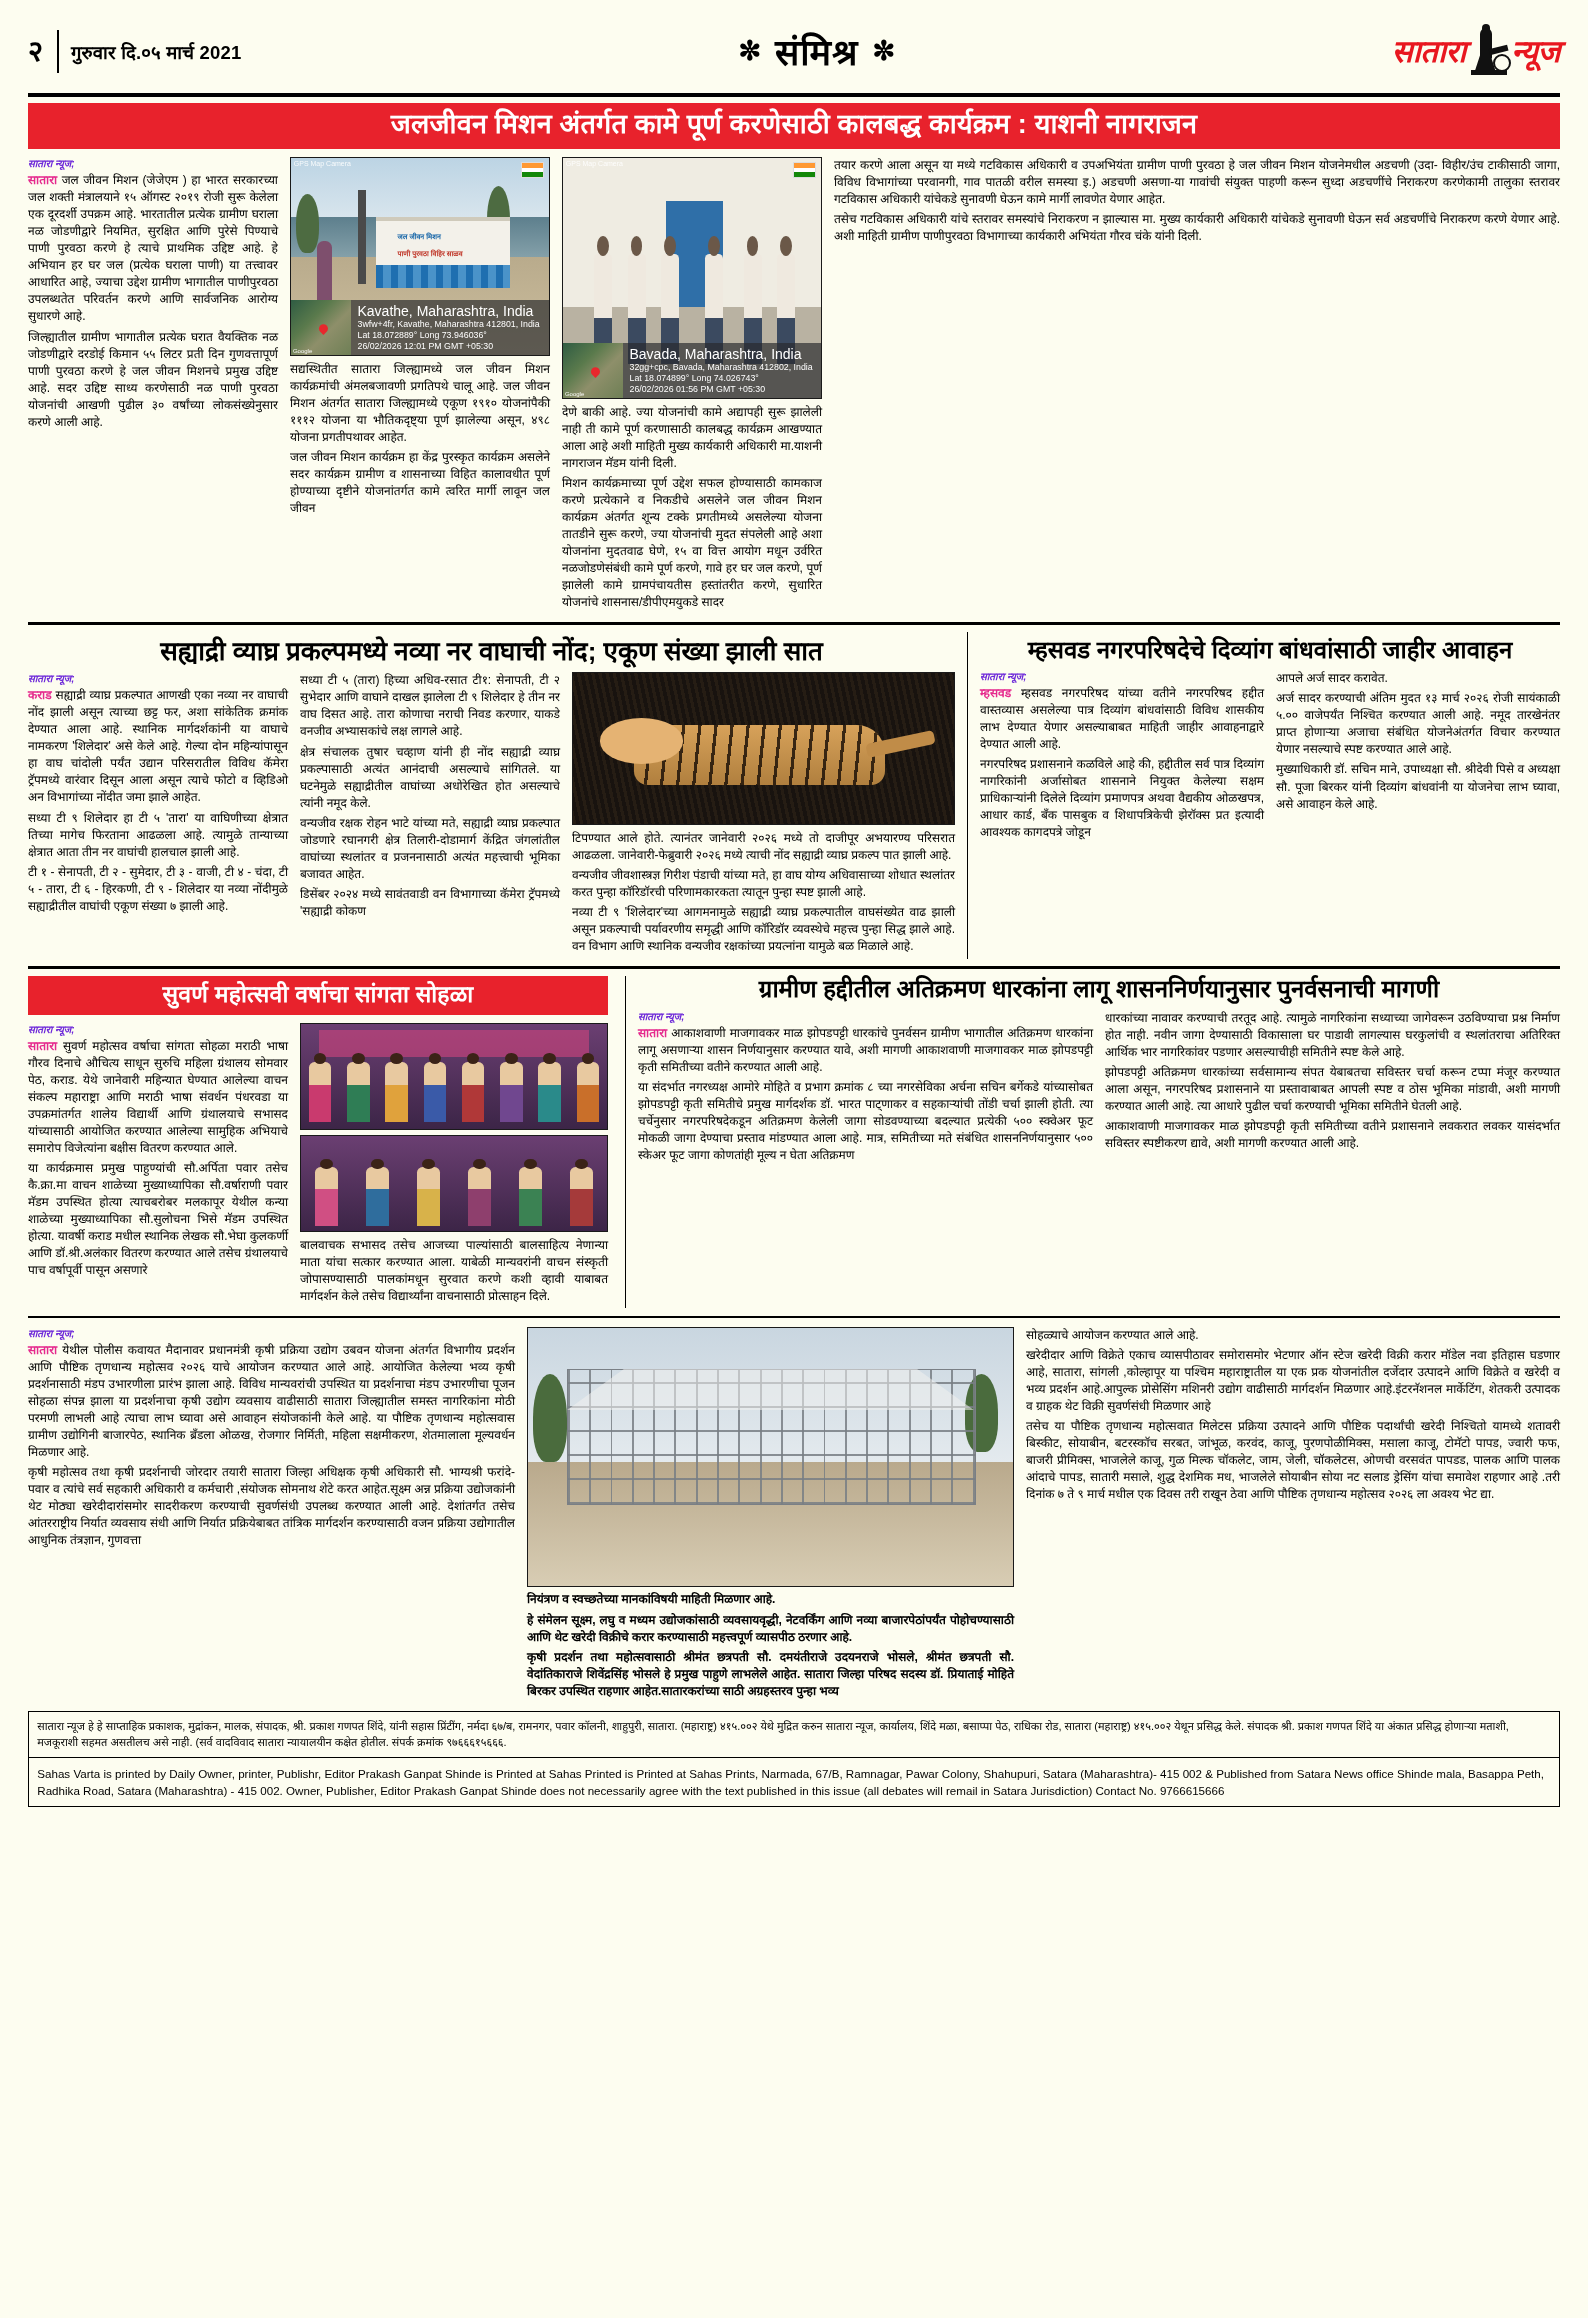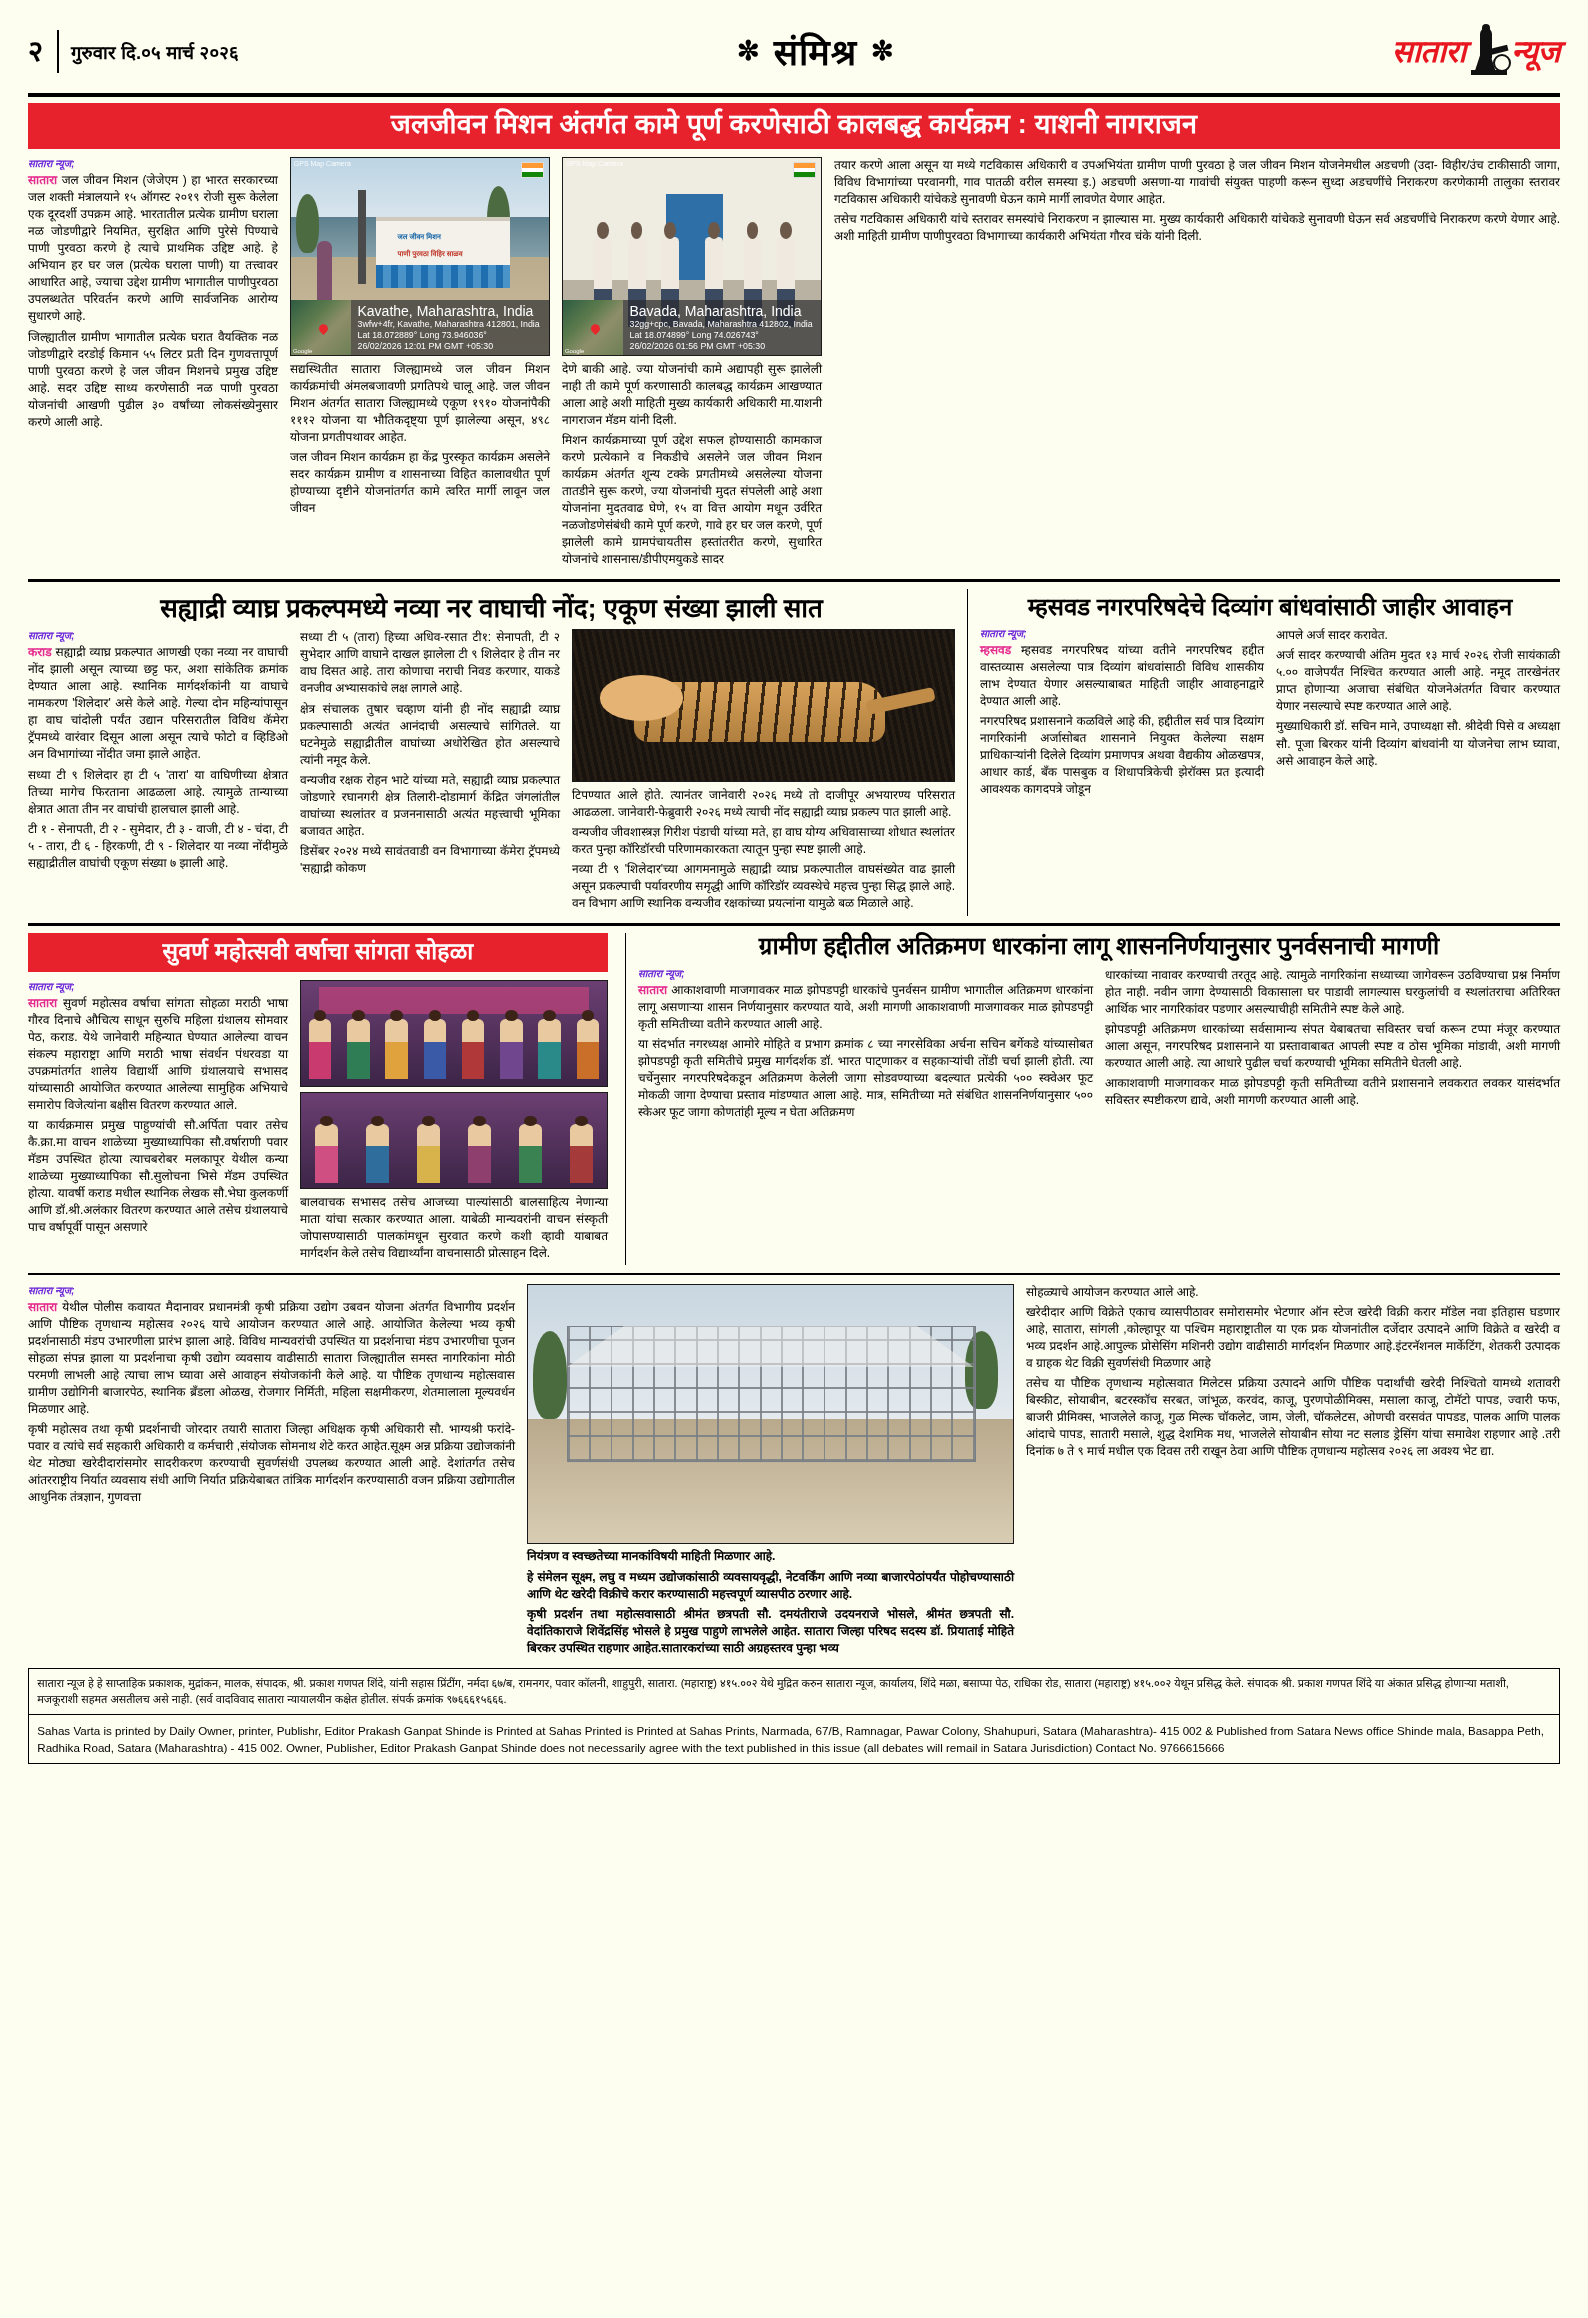--- a/index.html
+++ b/index.html
@@ -163,21 +163,21 @@
 </style>
 </head>
 <body>
 
 <div class="page">
 
   <div class="masthead">
     <div class="mh-left">
       <span class="page-no">२</span>
       <span class="mh-divider"></span>
-      <span class="mh-date">गुरुवार दि.०५ मार्च २०२६</span>
+      <span class="mh-date">गुरुवार दि.०५ मार्च 2021</span>
     </div>
     <div class="mh-center">
       <span class="star">✼</span>
       <span class="mh-title">संमिश्र</span>
       <span class="star">✼</span>
     </div>
     <div class="mh-logo">
       <span class="logo-word">सातारा</span>
       <span class="logo-emblem">
         <span class="head"></span>
@@ -235,21 +235,21 @@
             </span>
           </span>
         </div>
         <div class="body-txt" style="margin-top:4.6px;">
           <p>सद्यस्थितीत सातारा जिल्ह्यामध्ये जल जीवन मिशन कार्यक्रमांची अंमलबजावणी प्रगतिपथे चालू आहे. जल जीवन मिशन अंतर्गत सातारा जिल्ह्यामध्ये एकूण १९१० योजनांपैकी १११२ योजना या भौतिकदृष्ट्या पूर्ण झालेल्या असून, ४९८ योजना प्रगतीपथावर आहेत.</p>
           <p>जल जीवन मिशन कार्यक्रम हा केंद्र पुरस्कृत कार्यक्रम असलेने सदर कार्यक्रम ग्रामीण व शासनाच्या विहित कालावधीत पूर्ण होण्याच्या दृष्टीने योजनांतर्गत कामे त्वरित मार्गी लावून जल जीवन</p>
         </div>
       </div>
 
       <div class="col" style="flex:0 0 260px;">
-        <div class="photo" style="height:199px;">
+        <div class="photo" style="height:242px;">
           <span class="ph-room">
             <span class="wall"></span>
               <span class="door"></span>
               <span class="floor"></span>
             <span class="man" style="left:12%;">
                 <i></i>
                 <b></b>
               </span>
             <span class="man" style="left:25%;">
                 <i></i>

